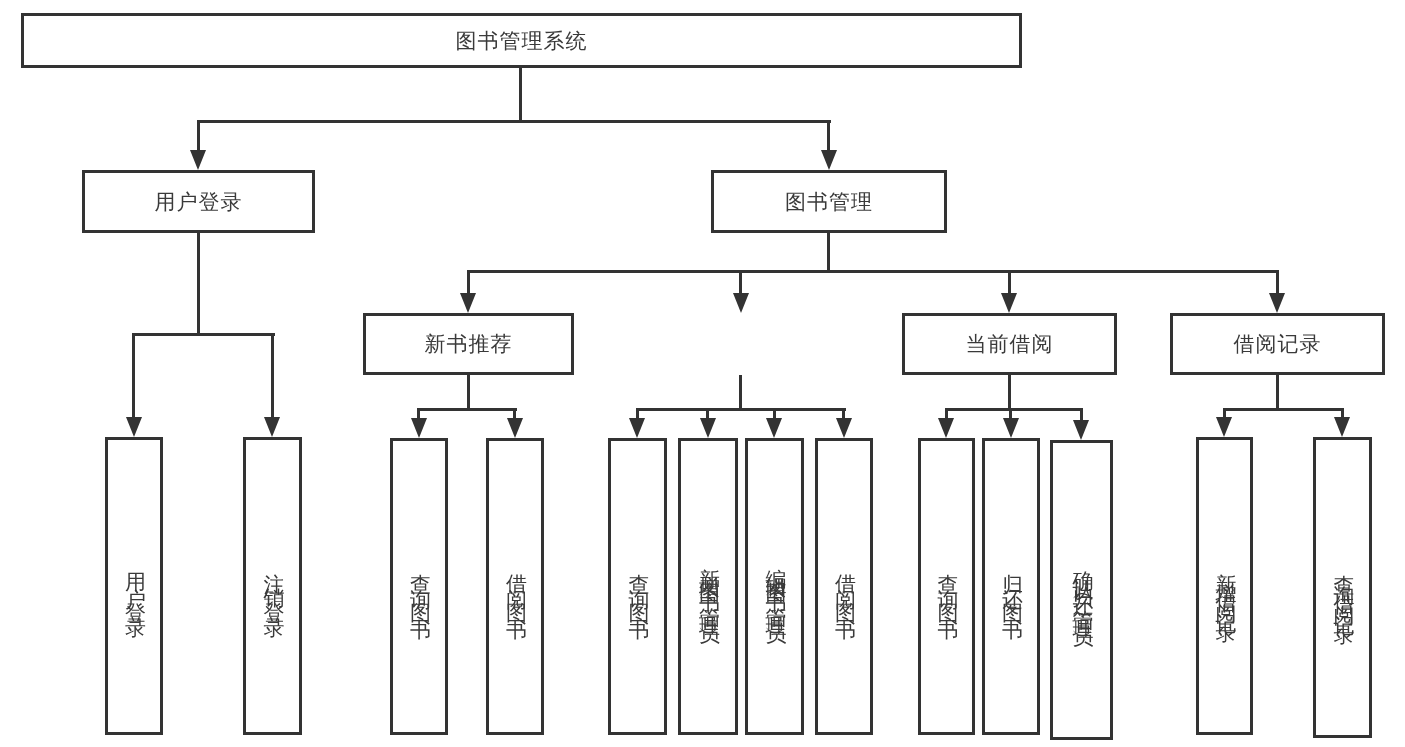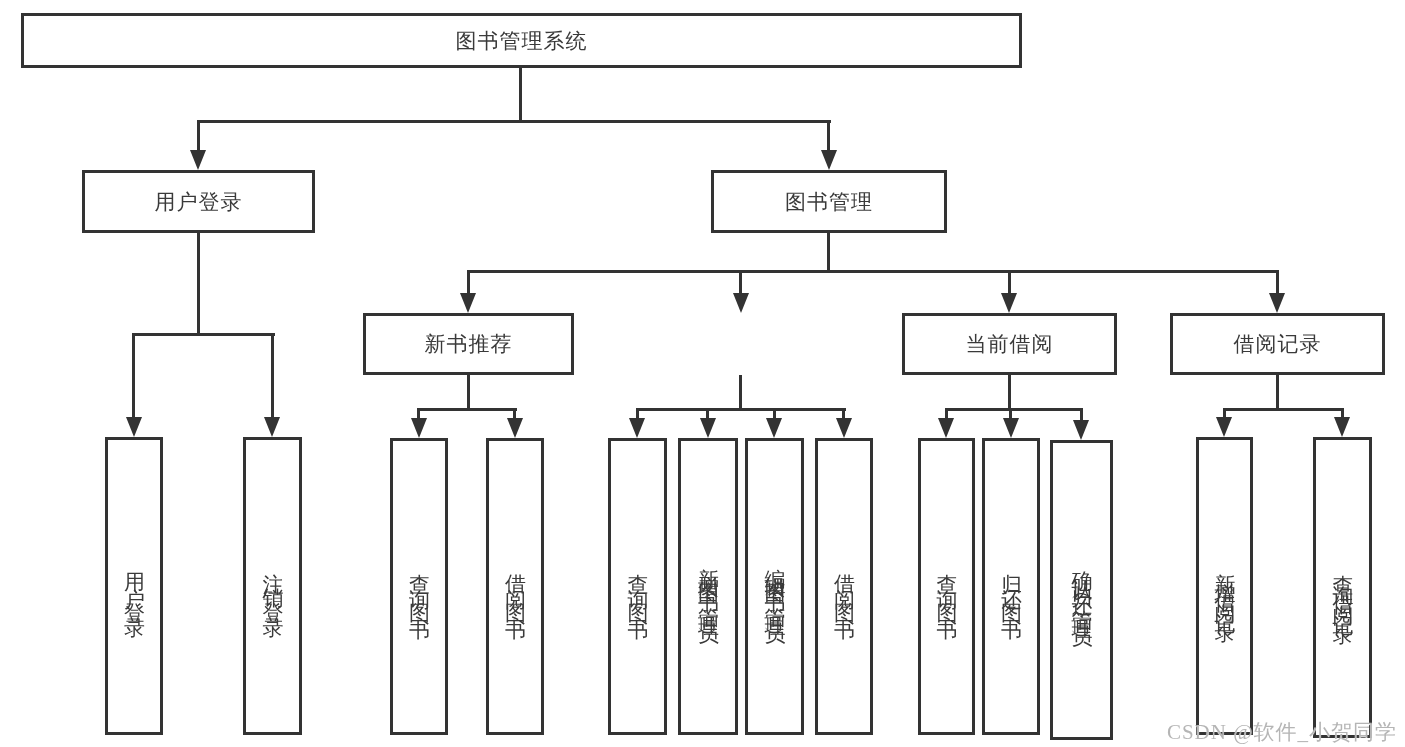--- a/index.html
+++ b/index.html
@@ -7,21 +7,21 @@
     --border:#333333;
     --text:#3a3a3a;
     --wm:#b5b5b5;
     --bg:#ffffff;
   }
   html,body{margin:0;padding:0;background:#fff;}
   #stage{
     position:relative;
     width:1405px;height:747px;
     background:var(--bg);
-    font-family:Liberation Serif, serif;
+    font-family:Liberation Mono, monospace;
     color:var(--text);
     overflow:hidden;
   }
   .box{
     position:absolute;
     box-sizing:border-box;
     background:#fff;
     border:3px solid var(--border);
     display:flex;
     align-items:center;
@@ -191,15 +191,14 @@
   <i class="vl" style="left:1080px;top:408px;height:14px"></i>
   <i class="ar" style="left:1073px;top:420px"></i>
 
   <i class="vl" style="left:1276px;top:375px;height:33px"></i>
   <i class="hl" style="left:1223px;top:408px;width:121px"></i>
   <i class="vl" style="left:1223px;top:408px;height:11px"></i>
   <i class="ar" style="left:1216px;top:417px"></i>
   <i class="vl" style="left:1341px;top:408px;height:11px"></i>
   <i class="ar" style="left:1334px;top:417px"></i>
 
-  <div class="watermark">CSDN @软件_小贺同学</div>
 
 </div>
 
 </body></html>

